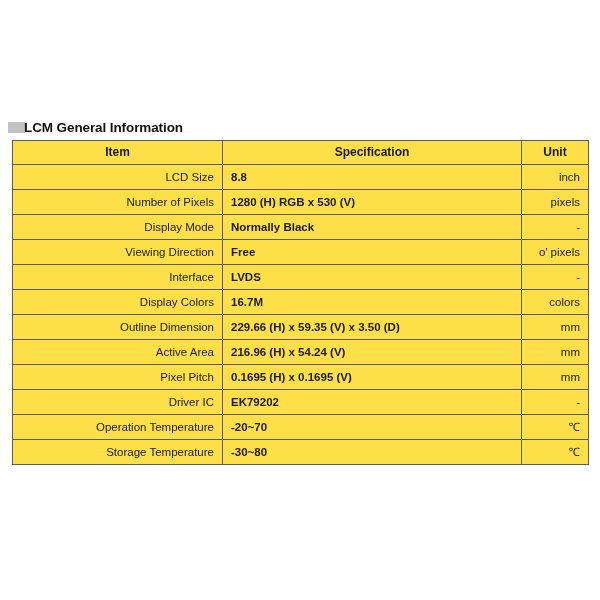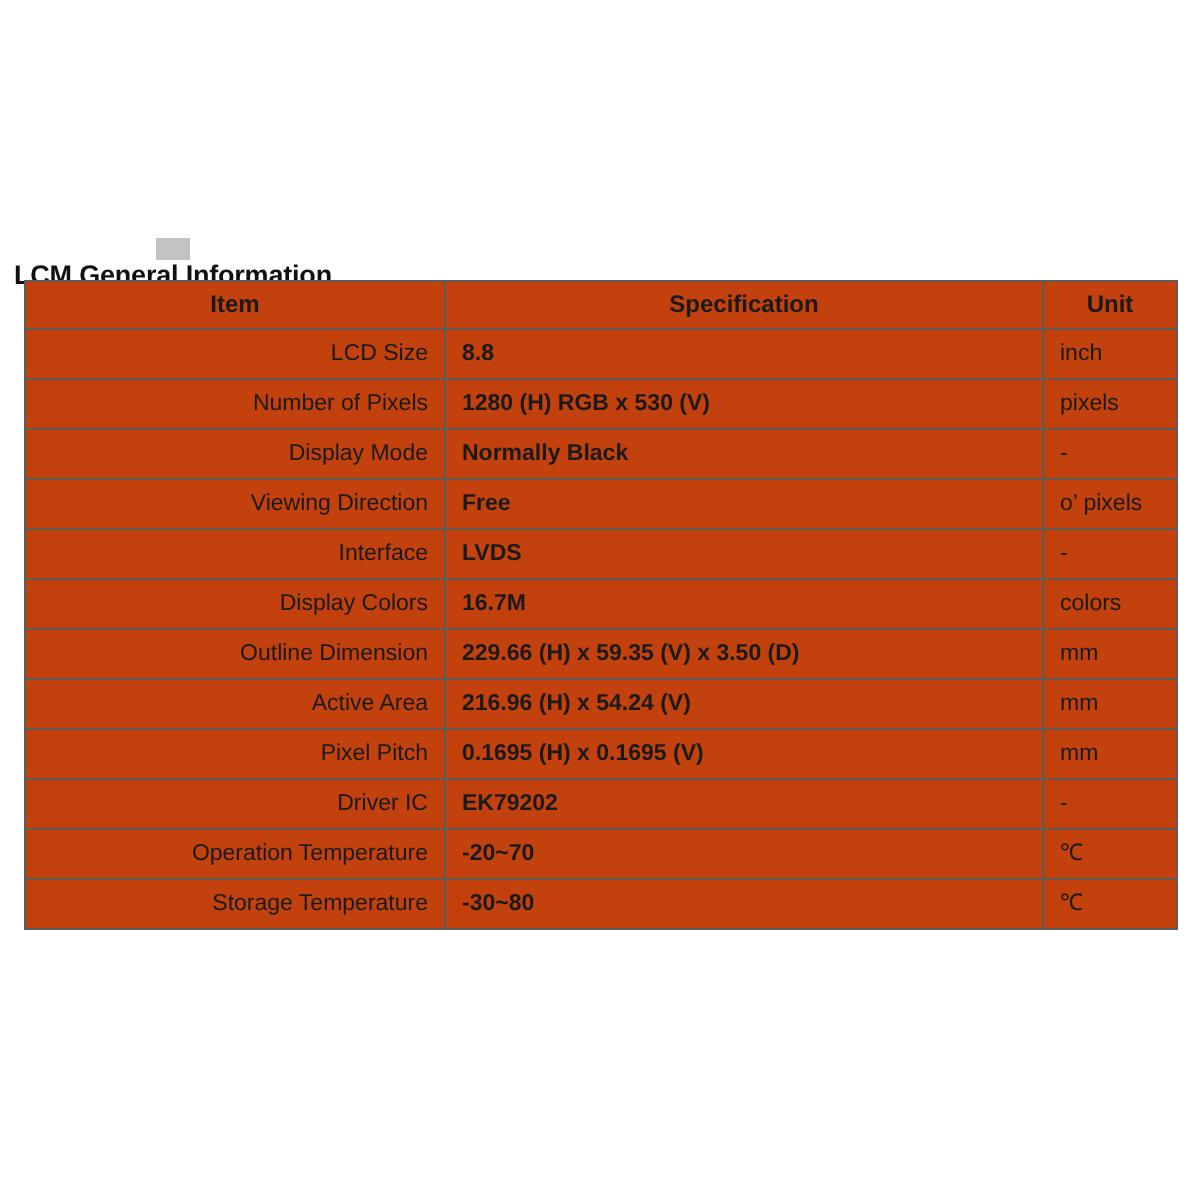--- a/index.html
+++ b/index.html
@@ -23,21 +23,20 @@
   }
 
   
   .section-title {
     position: absolute;
     left: 8px;
     top: 119px;
     display: flex;
     align-items: center;
     height: 16px;
-    flex-direction: column;
   }
   .title-marker {
     width: 17px;
     height: 11px;
     background: #c2c2c2;
     flex: 0 0 auto;
   }
   .title-text {
     font-size: 13.5px;
     font-weight: bold;
@@ -49,21 +48,21 @@
   }
 
   
   .spec-table {
     position: absolute;
     left: 12px;
     top: 140px;
     width: 576px;
     border-collapse: collapse;
     table-layout: fixed;
-    background: #c2410c;
+    background: #fde047;
   }
   .spec-table col.col-item { width: 210px; }
   .spec-table col.col-spec { width: 299px; }
   .spec-table col.col-unit { width: 67px; }
 
   .spec-table th,
   .spec-table td {
     border: 1px solid #5c5c5c;
     padding: 0 8px;
     height: 24px;
@@ -81,21 +80,21 @@
     font-size: 12px;
   }
   .spec-table tbody td.cell-item {
     text-align: right;
   }
   .spec-table tbody td.cell-spec {
     text-align: left;
     font-weight: bold;
   }
   .spec-table tbody td.cell-unit {
-    text-align: left;
+    text-align: right;
   }
 </style>
 </head>
 <body>
 
 <div class="page">
 
   <div class="section-title">
     <span class="title-marker"></span>
     <span class="title-text">LCM General Information</span>

